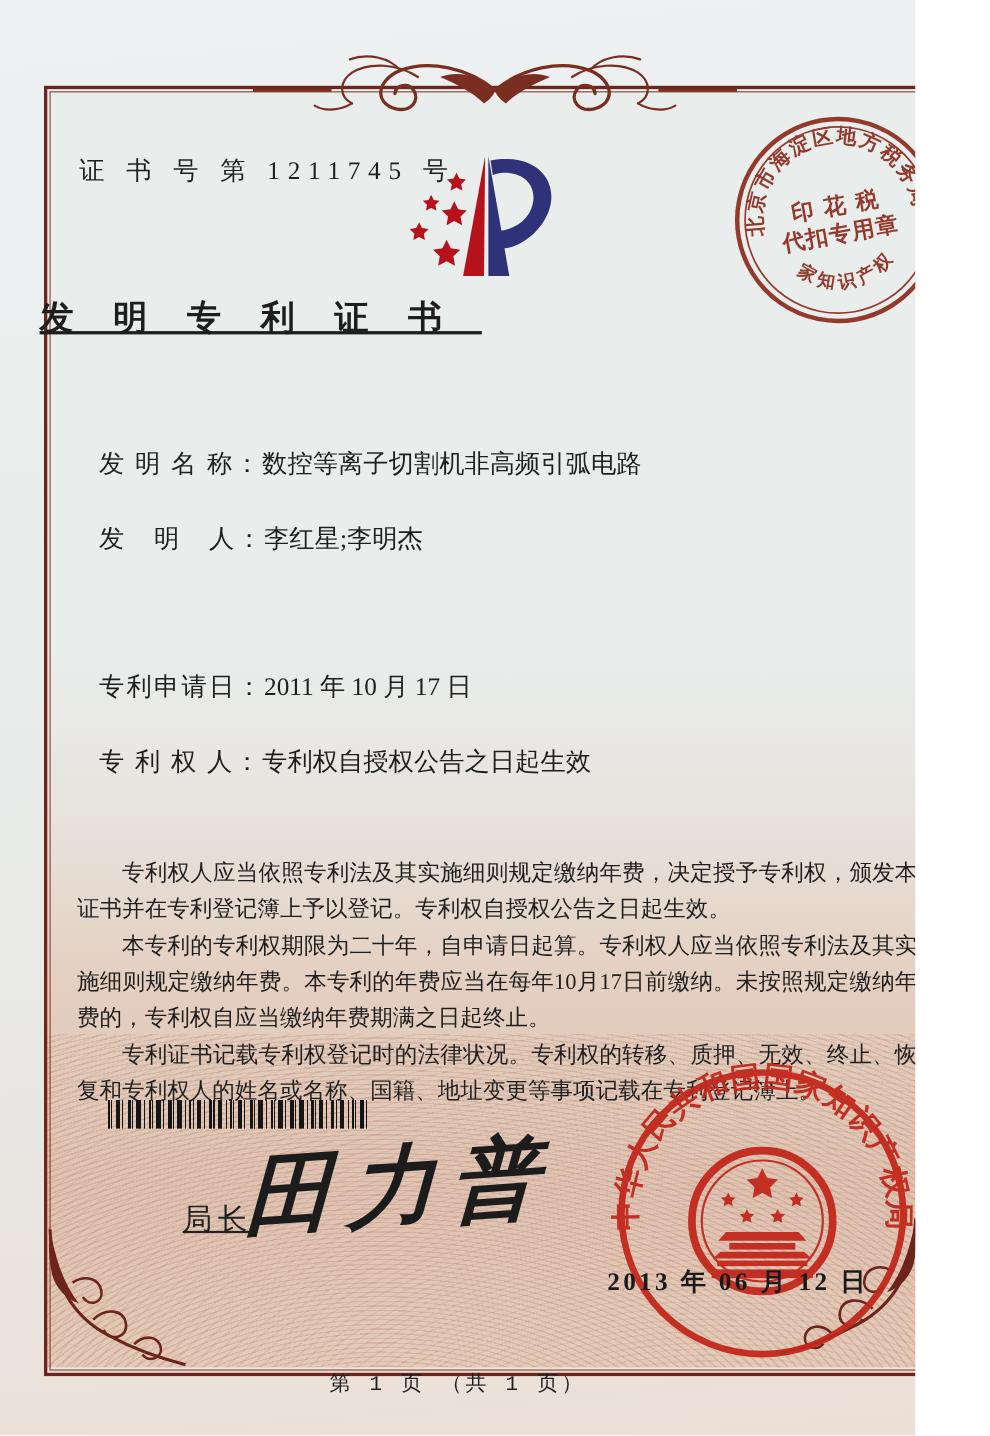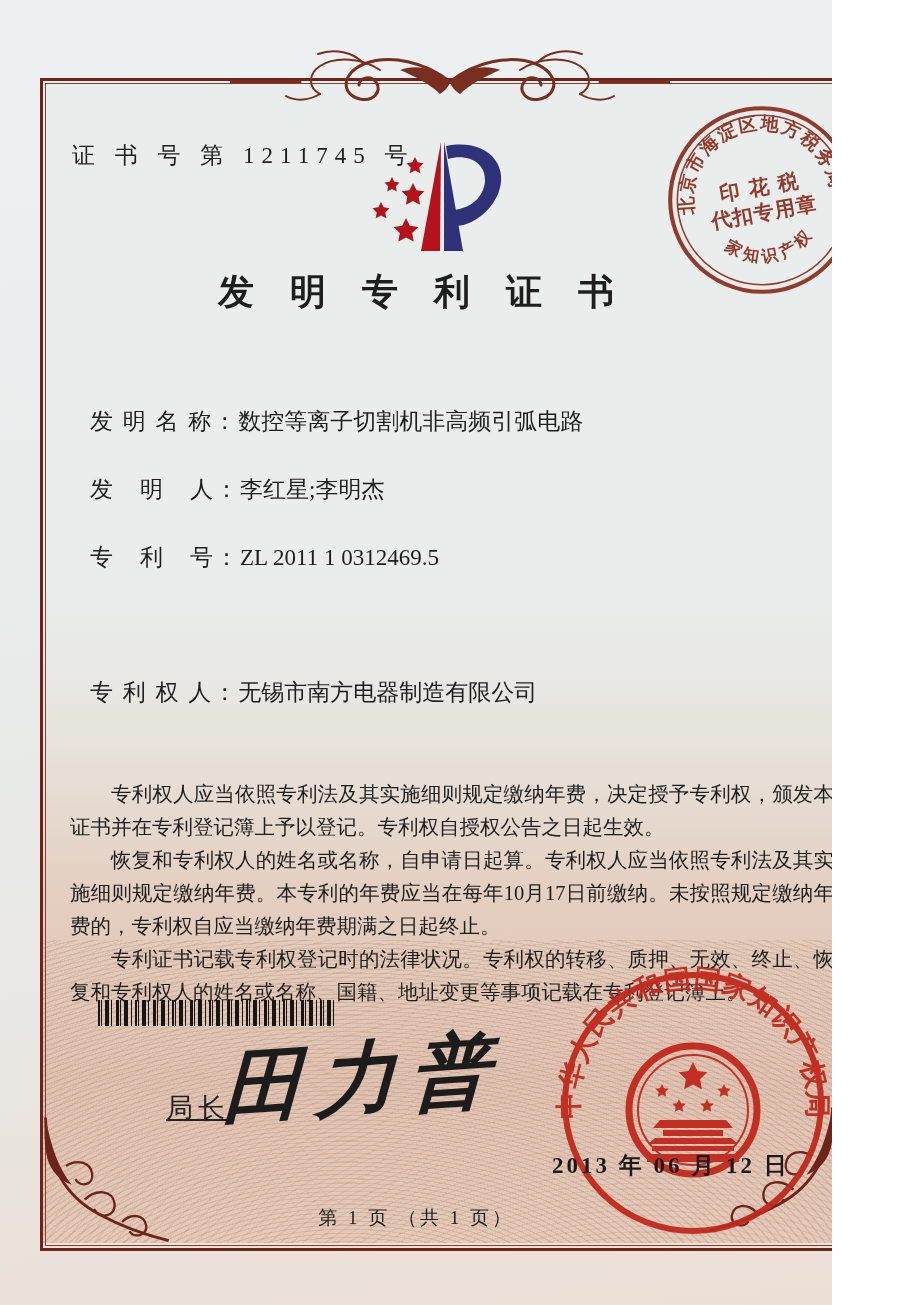--- a/index.html
+++ b/index.html
@@ -21,42 +21,42 @@
       repeating-radial-gradient(ellipse 700px 420px at 75% 150%,rgba(158,86,58,.10) 0 2px,rgba(158,86,58,0) 2px 9px);
   }
   .frame{position:absolute;left:40px;top:78px;width:805px;height:1167px;border:3px solid #6d241c;pointer-events:none;z-index:1;}
   .frame-in{position:absolute;inset:2px;border:1px solid #84402f;}
   .orn-top{position:absolute;left:230px;top:44px;width:440px;height:70px;z-index:2;}
   .orn-corner{position:absolute;width:140px;height:140px;z-index:2;}
   .orn-br{right:52px;bottom:56px;}
   .cert-no{position:absolute;left:72px;top:140px;font-size:23px;letter-spacing:7px;z-index:2;}
   .logo{position:absolute;left:368px;top:138px;width:150px;height:122px;z-index:2;}
   .tax-stamp{position:absolute;left:660px;top:98px;width:204px;height:204px;z-index:2;opacity:.92;}
-  .title{position:absolute;left:0;top:268px;width:100%;text-align:center;font-size:36px;font-weight:bold;letter-spacing:36px;text-indent:36px;z-index:2;}
+  .title{position:absolute;left:0;top:268px;width:100%;font-size:31px;font-weight:bold;letter-spacing:36px;text-indent:36px;z-index:2;text-decoration:underline;}
   .field{position:absolute;left:90px;font-size:23px;white-space:nowrap;z-index:2;}
   .field .lbl{letter-spacing:2px;}
   .body-text{position:absolute;left:70px;top:778px;width:764px;font-size:20.5px;line-height:33px;text-align:justify;z-index:2;}
   .body-text p{margin:0;text-indent:2em;}
   .barcode{position:absolute;left:98px;top:1000px;width:236px;height:26px;z-index:2;
     background:repeating-linear-gradient(90deg,
       #161616 0 2px,transparent 2px 3px,
       #161616 3px 4px,transparent 4px 7px,
       #161616 7px 11px,transparent 11px 13px,
       #161616 13px 14px,transparent 14px 18px,
       #161616 18px 21px,transparent 21px 22px,
       #161616 22px 23px,transparent 23px 26px,
       #161616 26px 30px,transparent 30px 33px,
       #161616 33px 34px,transparent 34px 37px);}
   .sig-label{position:absolute;left:166px;top:1090px;font-size:27px;letter-spacing:5px;z-index:2;color:#222;text-decoration:underline;}
   .sig-name{position:absolute;left:222px;top:1026px;font-size:80px;font-weight:bold;font-style:italic;
     letter-spacing:14px;color:#1c1c1c;transform:rotate(-4deg) skewX(-6deg);z-index:2;
     font-family:"DejaVu Serif","Liberation Serif",serif;}
   .seal{position:absolute;left:548px;top:958px;width:290px;height:290px;z-index:2;opacity:.95;}
   .seal-date{position:absolute;left:552px;top:1150px;font-size:23px;font-weight:600;letter-spacing:3px;color:#1a1a1a;z-index:3;}
-  .footer{position:absolute;left:0;top:1205px;width:100%;text-align:center;font-size:19px;letter-spacing:3px;z-index:2;}
+  .footer{position:absolute;left:0;top:1245px;width:100%;text-align:center;font-size:19px;letter-spacing:3px;z-index:2;font-family:Liberation Mono, monospace;}
   svg text{font-family:"Liberation Serif","DejaVu Serif",serif;}
 </style>
 </head>
 <body>
 
 <div class="paper">
 
   <div class="frame-bg"></div>
   <div class="guilloche"></div>
 
@@ -133,30 +133,30 @@
   </svg>
 
   <div class="title">发明专利证书</div>
 
   <div class="field" style="top:406px;">
     <span class="lbl">发 明 名 称：</span><span class="val">数控等离子切割机非高频引弧电路</span>
   </div>
   <div class="field" style="top:474px;">
     <span class="lbl">发　明　人：</span><span class="val">李红星;李明杰</span>
   </div>
-  <div class="field" style="top:542px;">
-    <span class="lbl">专　利　号：</span><span class="val">ZL 2011 1 0312469.5</span>
+  <div class="field" style="top:609px;">
+    <span class="lbl">专利申请日：</span><span class="val">2011 年 10 月 17 日</span>
   </div>
   <div class="field" style="top:677px;">
-    <span class="lbl">专 利 权 人：</span><span class="val">无锡市南方电器制造有限公司</span>
+    <span class="lbl">专 利 权 人：</span><span class="val">专利权自授权公告之日起生效</span>
   </div>
 
   <div class="body-text">
     <p>专利权人应当依照专利法及其实施细则规定缴纳年费，决定授予专利权，颁发本证书并在专利登记簿上予以登记。专利权自授权公告之日起生效。</p>
-    <p>恢复和专利权人的姓名或名称，自申请日起算。专利权人应当依照专利法及其实施细则规定缴纳年费。本专利的年费应当在每年10月17日前缴纳。未按照规定缴纳年费的，专利权自应当缴纳年费期满之日起终止。</p>
+    <p>本专利的专利权期限为二十年，自申请日起算。专利权人应当依照专利法及其实施细则规定缴纳年费。本专利的年费应当在每年10月17日前缴纳。未按照规定缴纳年费的，专利权自应当缴纳年费期满之日起终止。</p>
     <p>专利证书记载专利权登记时的法律状况。专利权的转移、质押、无效、终止、恢复和专利权人的姓名或名称、国籍、地址变更等事项记载在专利登记簿上。</p>
   </div>
 
   <div class="barcode"></div>
 
   <div class="sig-label">局长</div>
   <div class="sig-name">田力普</div>
 
   <svg class="seal" viewBox="0 0 290 290">
     <defs>

